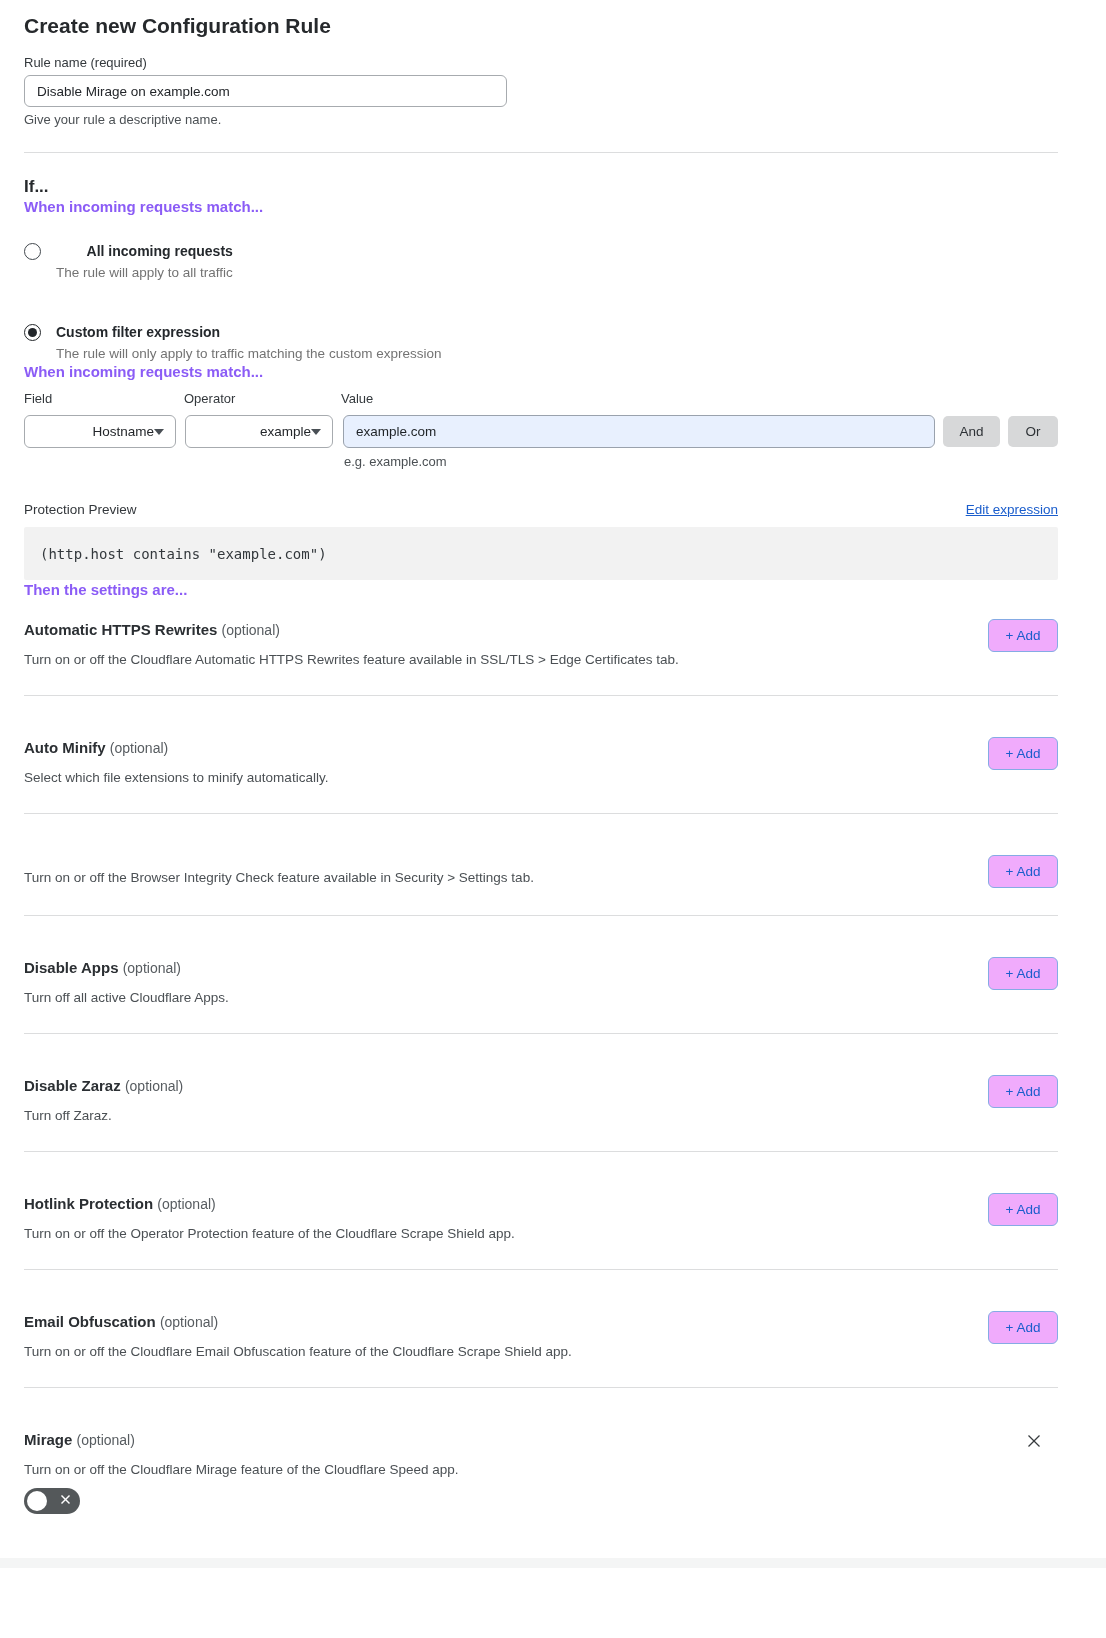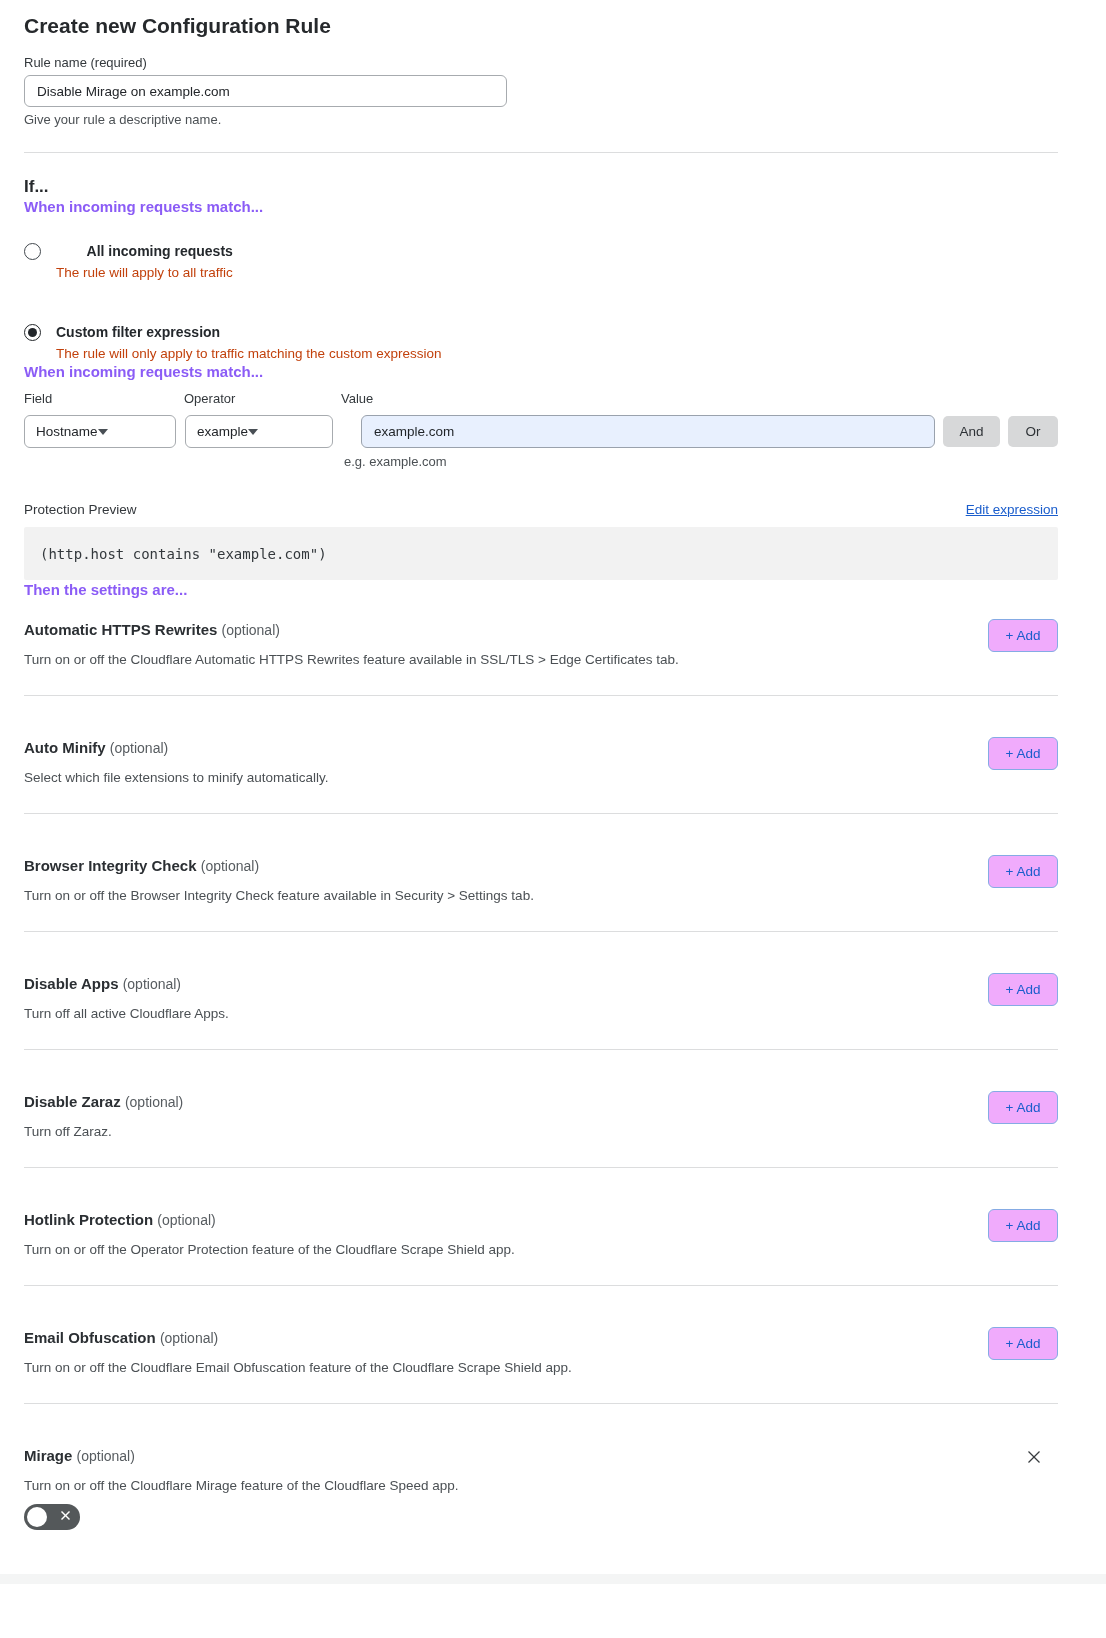--- a/index.html
+++ b/index.html
@@ -33,38 +33,38 @@
   .radio-row.second { margin-top: 42px; }
   .radio-outer {
     width: 17px; height: 17px; border-radius: 50%; border: 1.5px solid #42484e;
     box-sizing: border-box; margin-right: 15px; flex: 0 0 auto; margin-top: 0.5px;
     display: flex; align-items: center; justify-content: center; background: #fff; cursor: pointer;
   }
   .radio-outer.selected { border-color: #22262a; }
   .radio-dot { width: 9px; height: 9px; border-radius: 50%; background: #22262a; }
   .radio-texts { display: flex; flex-direction: column; }
   .radio-label { font-size: 14px; line-height: 18px; font-weight: 700; color: #24282c; }
-  .radio-desc { margin-top: 4px; font-size: 13.5px; line-height: 17px; color: #c2410c; }
+  .radio-desc { margin-top: 4px; font-size: 13.5px; line-height: 17px; color: #737373; }
 
   .builder-labels { display: flex; margin-top: 10px; font-size: 13px; line-height: 16px; color: #33383c; }
   .lbl-field { width: 160px; }
   .lbl-operator { width: 157px; }
   .builder-row { display: flex; margin-top: 8px; gap: 8px; align-items: stretch; height: 33px; }
   .select-box {
     box-sizing: border-box; border: 1px solid #a7abaf; border-radius: 6px; background: #fff;
-    display: flex; align-items: center; justify-content: flex-start; padding: 0 11px;
+    display: flex; align-items: center; justify-content: flex-end; padding: 0 11px;
     font-size: 13.5px; color: #23262a; cursor: pointer;
   }
   .select-field { width: 152px; }
   .select-operator { width: 148px; margin-left: 1px; }
   .chevron { width: 0; height: 0; border-left: 5px solid transparent; border-right: 5px solid transparent; border-top: 6px solid #494f55; }
   .value-input {
     flex: 1; box-sizing: border-box; height: 33px; border: 1px solid #9aa2ad; border-radius: 6px;
     background: #e8f0fe; padding: 0 12px; font-family: "Liberation Sans", sans-serif;
-    font-size: 13.5px; color: #1f2327; outline: none; margin-left: 20px;
+    font-size: 13.5px; color: #1f2327; outline: none; margin-left: 2px;
   }
   .conj-button {
     box-sizing: border-box; border: none; border-radius: 5px; background: #d7d8d9; color: #2e3236;
     font-family: "Liberation Sans", sans-serif; font-size: 13.5px; cursor: pointer; height: 31px; align-self: center;
   }
   .and-btn { width: 57px; }
   .or-btn { width: 50px; }
   .builder-hint { margin-top: 6px; margin-left: 320px; font-size: 13px; line-height: 15px; color: #4b5054; }
 
   .preview-row { display: flex; justify-content: space-between; align-items: baseline; margin-top: 32px; }
@@ -180,21 +180,20 @@
   <div class="setting-row">
     <div class="setting-texts">
       <div class="setting-title"><span>Auto Minify</span> <span class="optional">(optional)</span></div>
       <div class="setting-desc">Select which file extensions to minify automatically.</div>
     </div>
     <button class="add-button">+ Add</button>
   </div>
 
   <div class="setting-row">
     <div class="setting-texts">
-      <div class="setting-title"><span>Browser Integrity Check</span> <span class="optional">(optional)</span></div>
       <div class="setting-desc">Turn on or off the Browser Integrity Check feature available in Security &gt; Settings tab.</div>
     </div>
     <button class="add-button">+ Add</button>
   </div>
 
   <div class="setting-row">
     <div class="setting-texts">
       <div class="setting-title"><span>Disable Apps</span> <span class="optional">(optional)</span></div>
       <div class="setting-desc">Turn off all active Cloudflare Apps.</div>
     </div>

